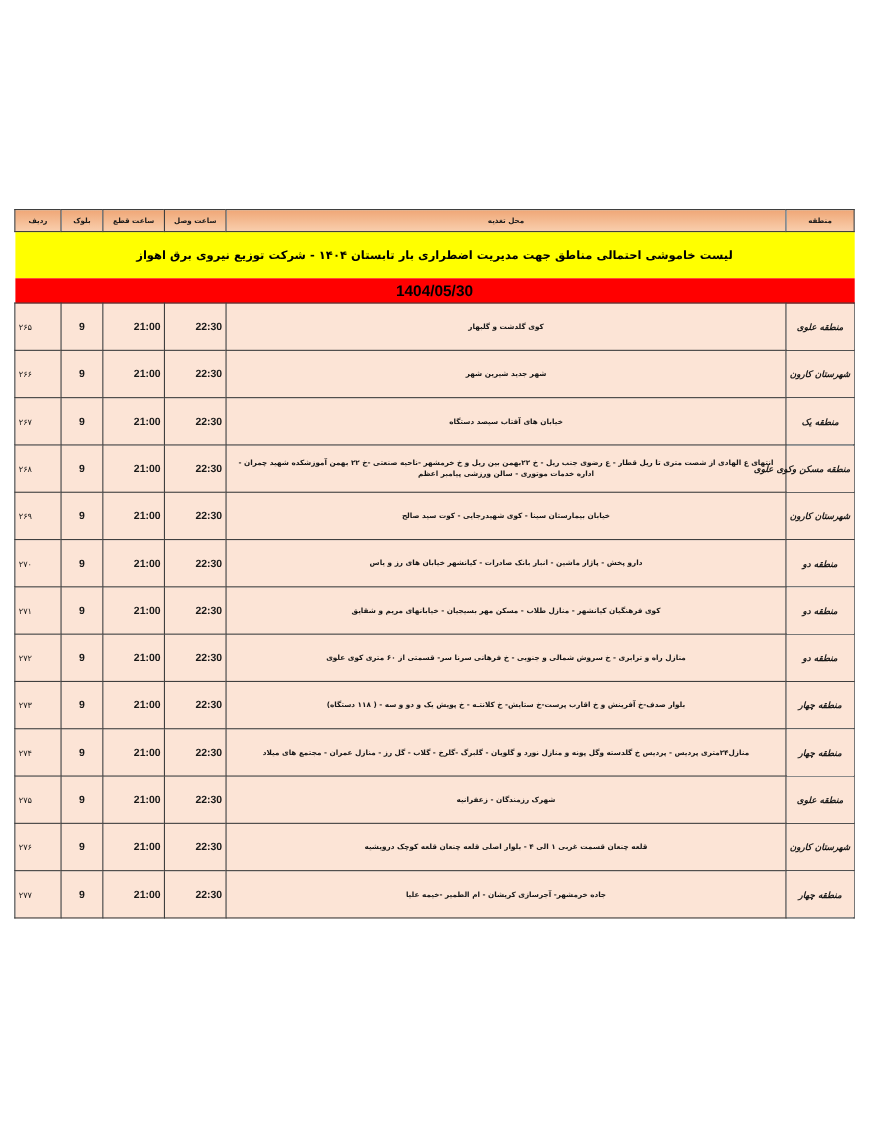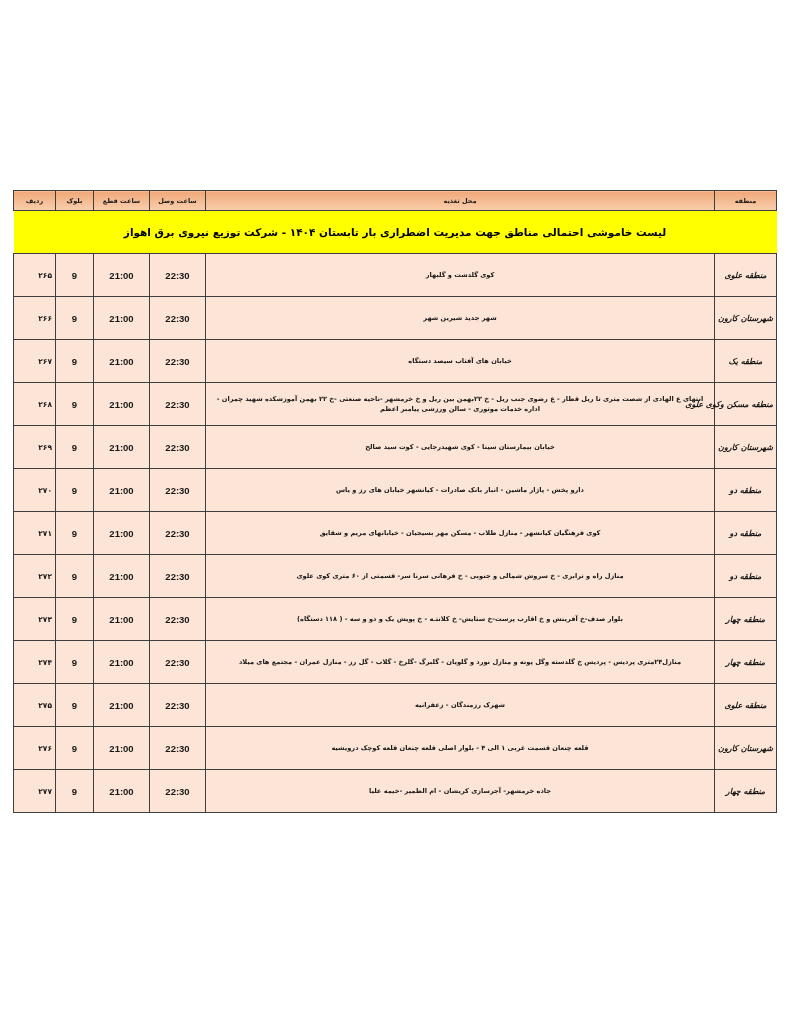--- a/index.html
+++ b/index.html
@@ -106,38 +106,38 @@
 
   td.c-feeder {
     text-align: center;
     font-size: 6.6px;
     font-weight: bold;
     line-height: 1.55;
     padding: 0 5px;
   }
 
   td.c-on, td.c-off {
-    text-align: center;
+    text-align: right;
     font-size: 9.5px;
     font-weight: bold;
     direction: ltr;
     font-family: "Liberation Sans", sans-serif;
   }
 
   td.c-block {
     text-align: center;
     font-size: 9.5px;
     font-weight: bold;
     font-family: "Liberation Sans", sans-serif;
   }
 
   td.c-index {
-    text-align: right;
+    text-align: left;
     font-size: 7.5px;
-    font-weight: bold;
+    font-weight: normal;
   }
 
   
   col.w-region  { width: 62px;  }
   col.w-feeder  { width: 509px; }
   col.w-on      { width: 56px;  }
   col.w-off     { width: 56px;  }
   col.w-block   { width: 38px;  }
   col.w-index   { width: 42px;  }
 
@@ -158,20 +158,23 @@
         <col class="w-on">
         <col class="w-off">
         <col class="w-block">
         <col class="w-index">
       </colgroup>
 
       <tbody>
         <tr class="title-band">
           <td colspan="6">لیست خاموشی احتمالی مناطق جهت مدیریت اضطراری بار تابستان ۱۴۰۴ - شرکت توزیع نیروی برق اهواز</td>
         </tr>
+        <tr class="date-band">
+          <td colspan="6">1404/05/30</td>
+        </tr>
       </tbody>
 
       <thead class="col-head">
         <tr>
           <th>منطقه</th>
           <th>محل تغذیه</th>
           <th>ساعت وصل</th>
           <th>ساعت قطع</th>
           <th>بلوک</th>
           <th>ردیف</th>

